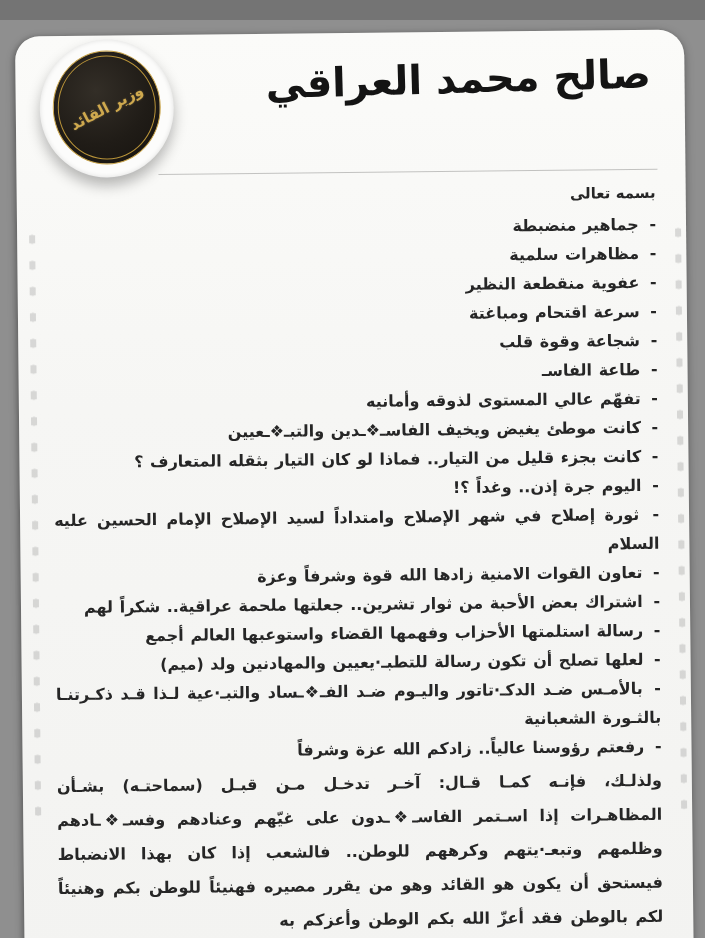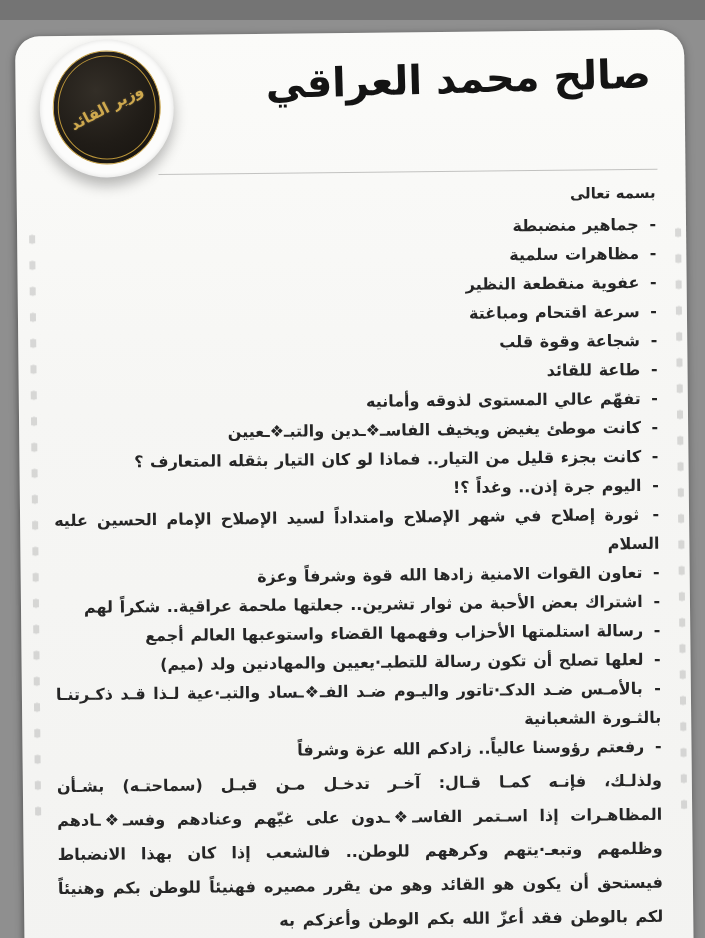--- a/index.html
+++ b/index.html
@@ -106,21 +106,21 @@
   <div class="line"><span class="dash">- </span><span class="line-text">جماهير منضبطة</span></div>
 
   <div class="line"><span class="dash">- </span><span class="line-text">مظاهرات سلمية</span></div>
 
   <div class="line"><span class="dash">- </span><span class="line-text">عفوية منقطعة النظير</span></div>
 
   <div class="line"><span class="dash">- </span><span class="line-text">سرعة اقتحام ومباغتة</span></div>
 
   <div class="line"><span class="dash">- </span><span class="line-text">شجاعة وقوة قلب</span></div>
 
-  <div class="line"><span class="dash">- </span><span class="line-text">طاعة للقائد</span></div>
+  <div class="line"><span class="dash">- </span><span class="line-text">طاعة الفاسـ</span></div>
 
   <div class="line"><span class="dash">- </span><span class="line-text">تفهّم عالي المستوى لذوقه وأمانيه</span></div>
 
   <div class="line"><span class="dash">- </span><span class="line-text">كانت موطئ يغيض ويخيف الفاسـ❖ـدين والتبـ❖ـعيين</span></div>
 
   <div class="line"><span class="dash">- </span><span class="line-text">كانت بجزء قليل من التيار.. فماذا لو كان التيار بثقله المتعارف ؟</span></div>
 
   <div class="line"><span class="dash">- </span><span class="line-text">اليوم جرة إذن.. وغداً ؟!</span></div>
 
   <div class="line"><span class="dash">- </span><span class="line-text">ثورة إصلاح في شهر الإصلاح وامتداداً لسيد الإصلاح الإمام الحسين عليه السلام</span></div>

